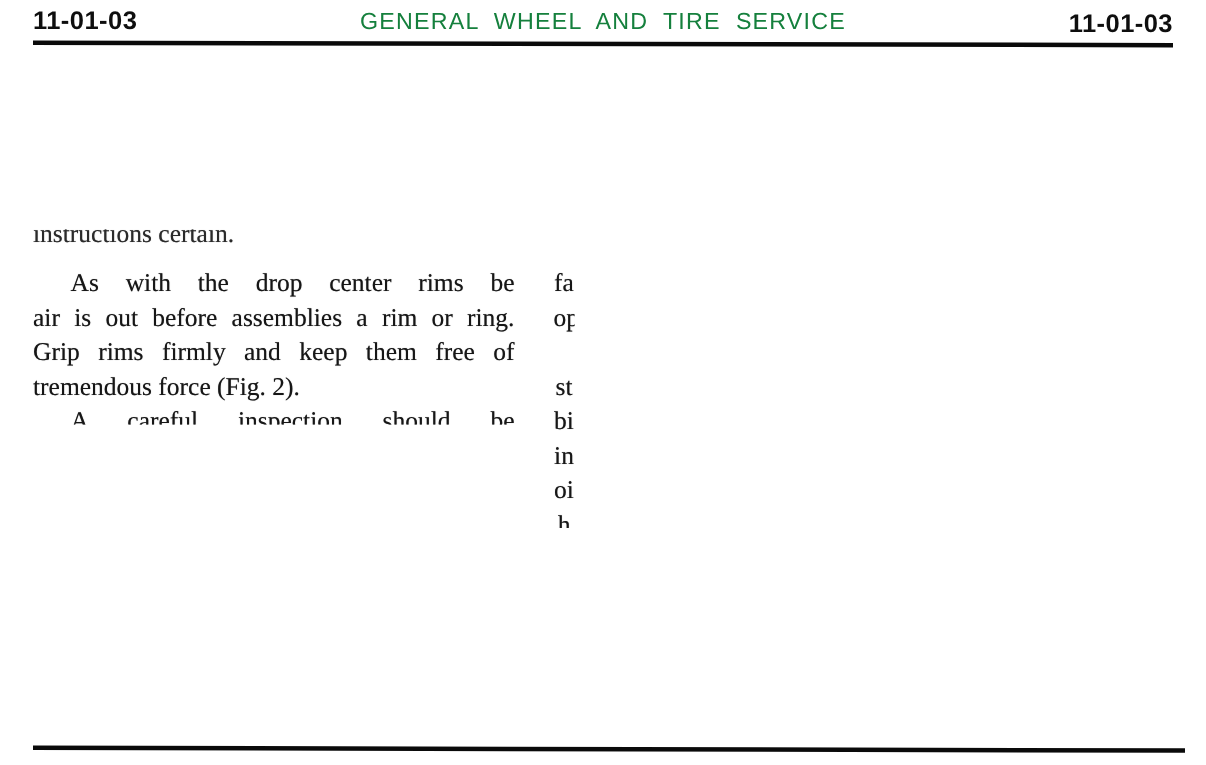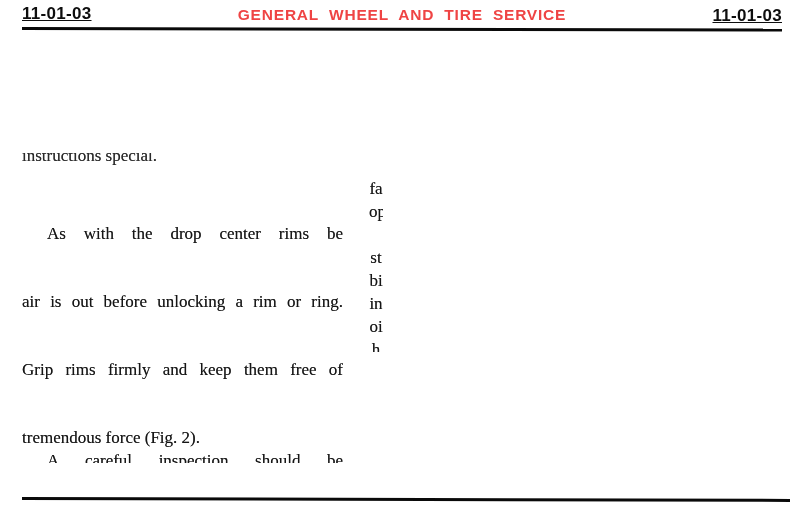--- a/index.html
+++ b/index.html
@@ -16,51 +16,50 @@
   
   .header { position: absolute; left: 0; top: 0; width: 100%; height: 34px; }
   .pnum {
     position: absolute;
     top: 4px;
     font-family: "Liberation Sans", sans-serif;
     font-weight: 700;
     font-size: 17px;
     letter-spacing: 0.3px;
     color: #0e0e0e;
-    text-decoration: underline;
   }
   .pnum.left  { left: 22px; }
   .pnum.right { right: 22px; top: 6px; }
   .ptitle {
     position: absolute;
     left: 0; right: 0;
     top: 6px;
     text-align: center;
     font-family: "Liberation Sans", sans-serif;
-    font-weight: 700;
+    font-weight: 400;
     font-size: 15.5px;
     letter-spacing: 0.8px;
     word-spacing: 5px;
-    color: #ef4444;
+    color: #15803d;
   }
   .rule { position: absolute; background: #0a0a0a; height: 3px; transform-origin: left center; }
   .top-rule    { left: 22px; width: 760px; top: 27px;  transform: rotate(0.12deg); }
   .bottom-rule { left: 22px; width: 768px; top: 497px; transform: rotate(0.14deg); }
 
   
   .textcol {
     position: absolute;
     left: 22px;
     top: 153px;
     width: 321px;
     font-size: 17px;
     line-height: 23px;
     text-shadow: 0 0 0.5px rgba(0,0,0,0.55);
   }
-  .ln { height: 23px; white-space: nowrap; margin-top: 45px; }
+  .ln { height: 23px; white-space: nowrap; }
   .jl { white-space: normal; text-align: justify; text-align-last: justify; }
   .ind { text-indent: 25px; }
   .clip-top { position: relative; height: 24px; overflow: hidden; }
   .clip-top .cl { position: absolute; left: 0; top: -9px; line-height: 23px; white-space: nowrap; color: #2a2a2a; }
   .clip-bottom { position: relative; height: 14px; overflow: hidden; }
   .clip-bottom .cl { position: absolute; left: 0; right: 0; top: 0; line-height: 23px; }
 
   
   .fragcol {
     position: absolute;
@@ -82,24 +81,24 @@
 
   <div class="header">
     <div class="pnum left">11-01-03</div>
     <div class="ptitle">GENERAL WHEEL AND TIRE SERVICE</div>
     <div class="pnum right">11-01-03</div>
     <div class="rule top-rule"></div>
   </div>
 
   <div class="textcol">
     <div class="clip-top">
-      <div class="cl">instructions special.</div>
+      <div class="cl">instructions certain.</div>
     </div>
     <div class="ln jl ind">As with the drop center rims be</div>
-    <div class="ln jl">air is out before unlocking a rim or ring.</div>
+    <div class="ln jl">air is out before assemblies a rim or ring.</div>
     <div class="ln jl">Grip rims firmly and keep them free of</div>
     <div class="ln">tremendous force (Fig. 2).</div>
     <div class="clip-bottom">
       <div class="cl jl ind">A careful inspection should be</div>
     </div>
   </div>
 
   <div class="fragcol">
     <div class="frag">fa</div>
     <div class="frag">op</div>

